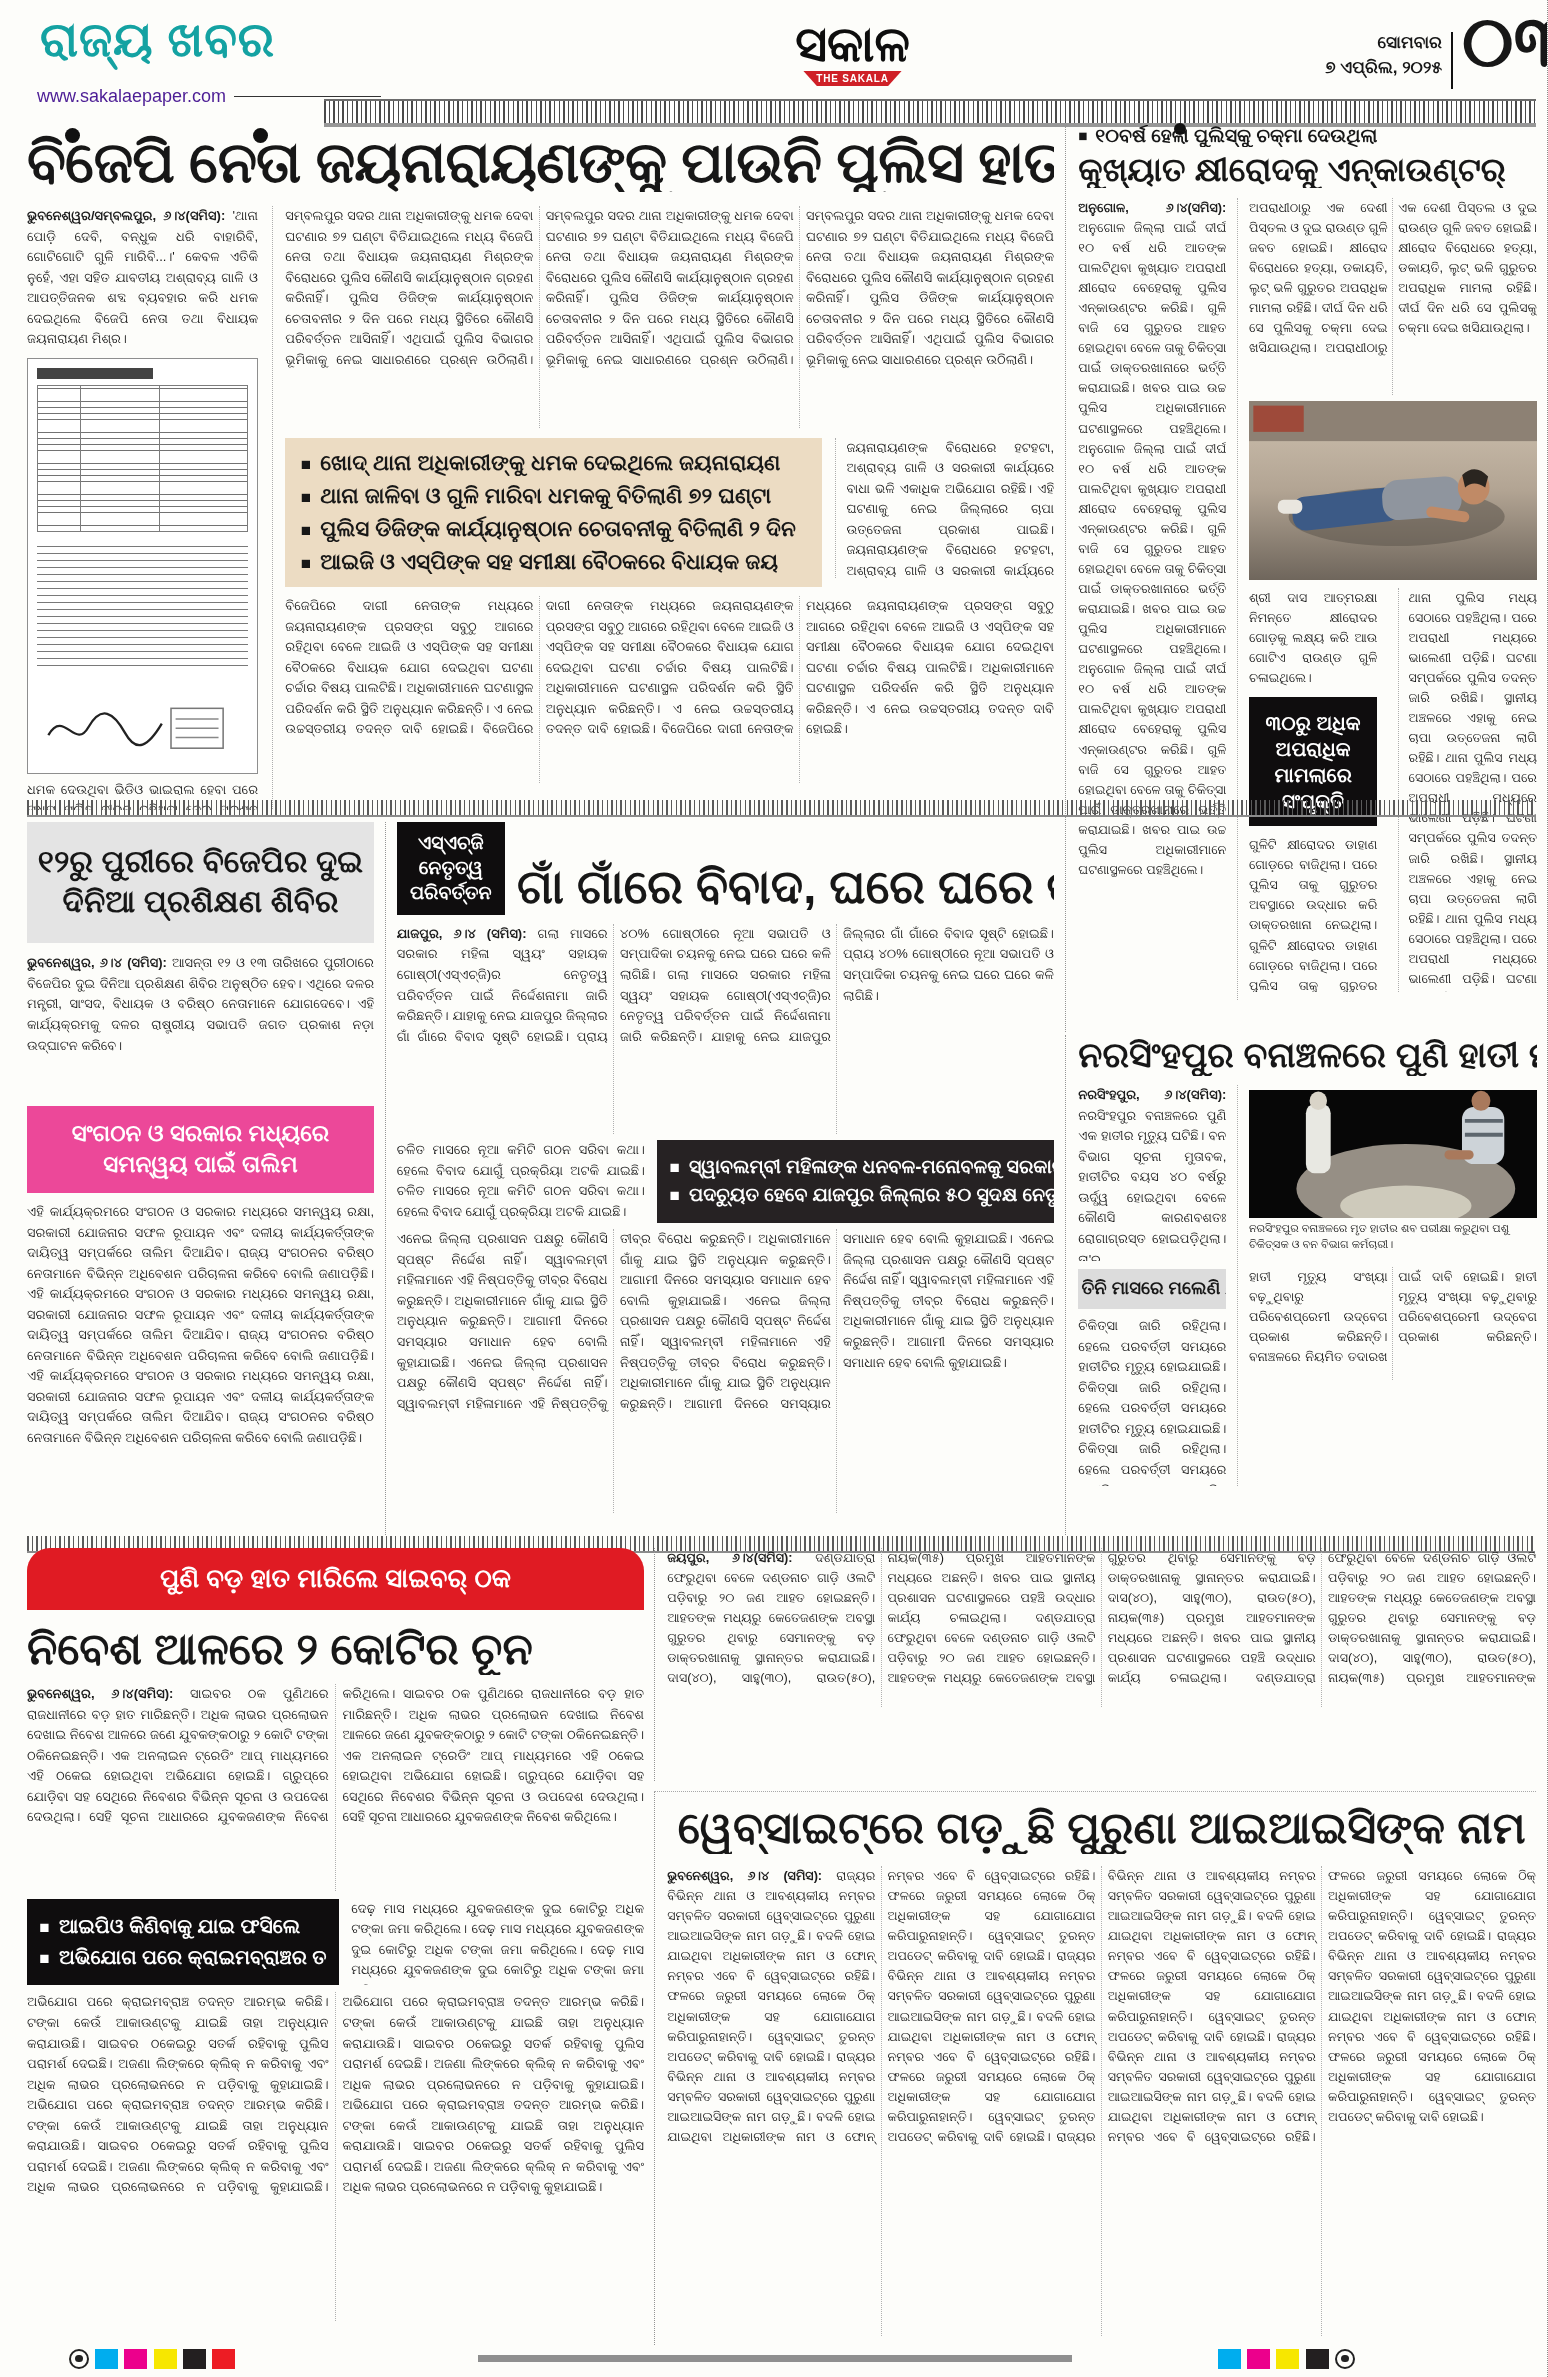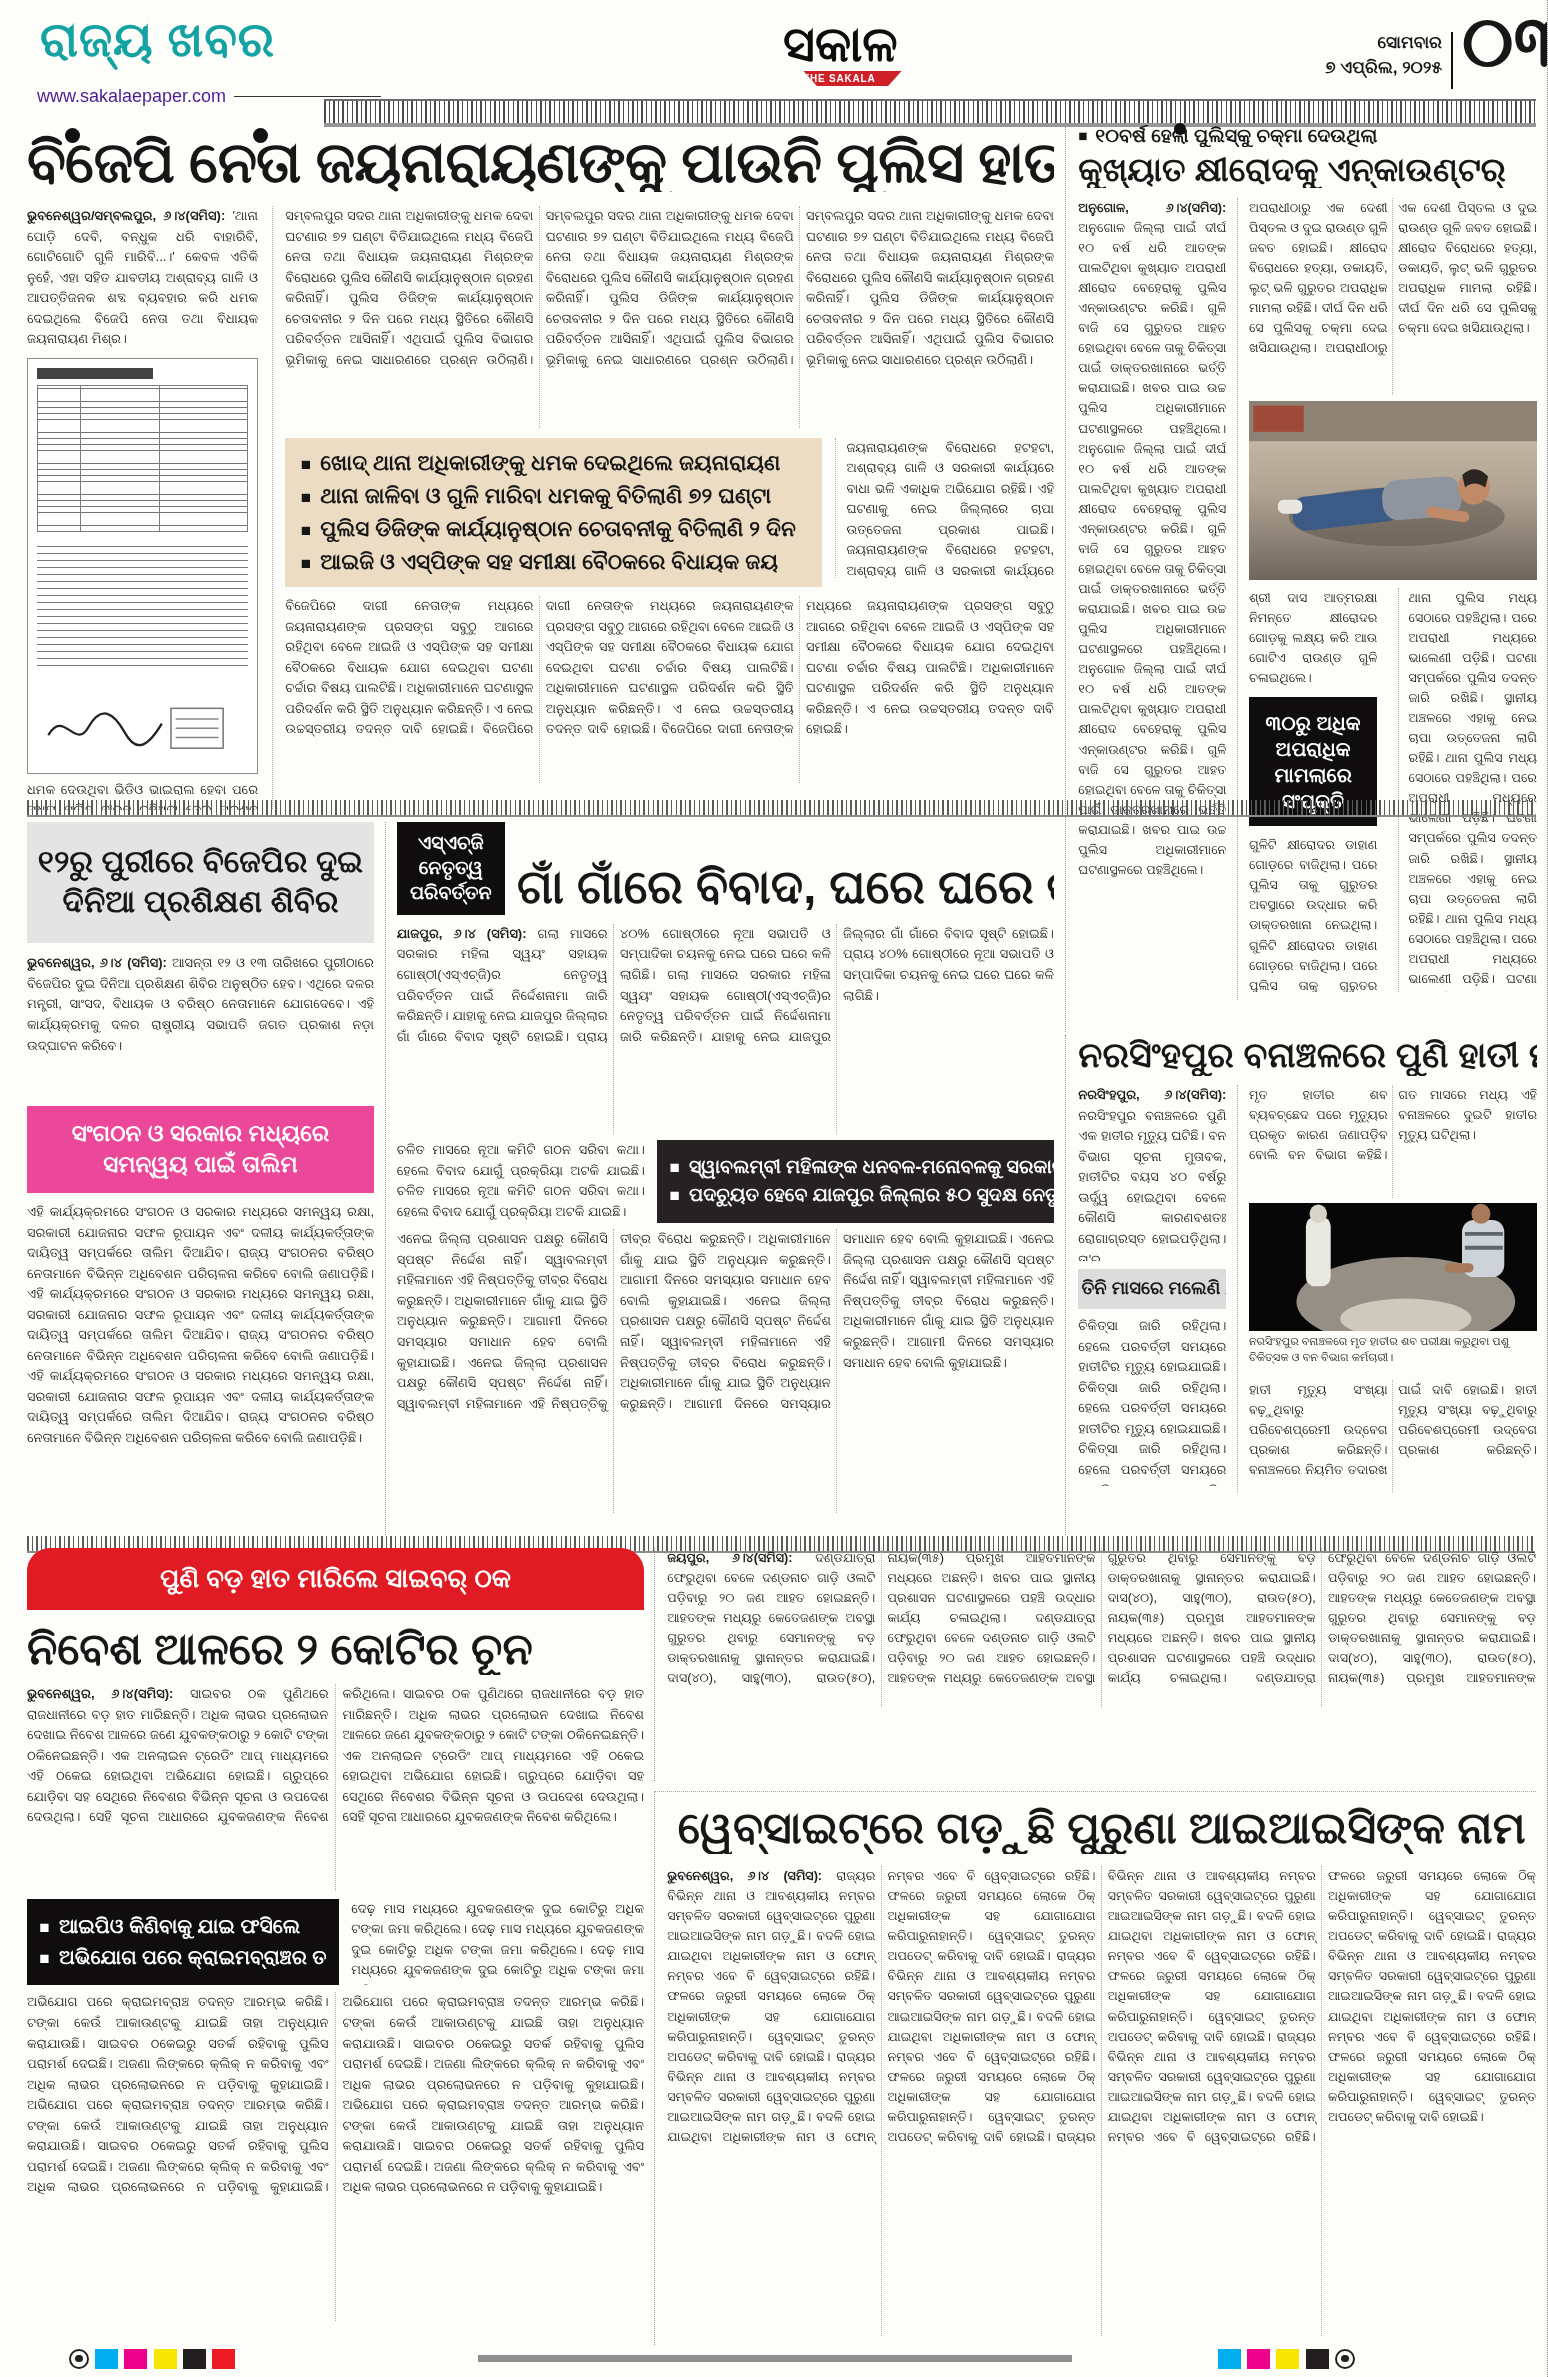--- a/index.html
+++ b/index.html
@@ -12,21 +12,21 @@
   }
   .txt { font-size:13px; line-height:1.58; text-align:justify; color:#1b1b1b; overflow:hidden; }
   .dl { font-weight:700; }
   .vr { border-left:0.8px dotted #adadad; }
 
   
   .sec-title { position:absolute; left:40px; top:12.3px; font-size:48px; font-weight:800; color:#14a2a2; letter-spacing:0.8px; }
   .site-row { position:absolute; left:37px; top:86px; display:flex; align-items:center; gap:7.7px; }
   .site-url { font-size:18px; color:#4c1d95; }
   .site-line { width:147px; border-top:1.5px solid #333; }
-  .logo-wrap { position:absolute; left:783px; top:20px; width:139px; }
+  .logo-wrap { position:absolute; left:783px; top:20px; width:139px; text-align:center; }
   .logo-main { font-size:49px; font-weight:800; color:#0d0d0d; line-height:1; }
   .logo-band { margin:1.5px auto 0; width:99px; background:#cf2027; color:#fff; font-size:10px; font-weight:700;
                letter-spacing:0.8px; padding:2.3px 0; clip-path:polygon(0 0,100% 0,86% 100%,14% 100%); }
   .date-block { position:absolute; left:1249px; top:31px; width:193px; text-align:right; font-size:17px; font-weight:700; line-height:1.45; }
   .head-vline { position:absolute; left:1451px; top:32px; width:2.3px; height:57px; background:#111; }
   .page-no { position:absolute; left:1462px; top:6.2px; font-size:71px; font-weight:800; line-height:1; }
   .top-hatch { position:absolute; left:324px; top:99px; width:1212px; height:28px;
                border-top:2.3px solid #6b6b6b; border-bottom:4.6px solid #979797;
                background:repeating-linear-gradient(90deg,#4a4a4a 0 1.5px,#ffffff 1.5px 4.6px); }
   .regdot { position:absolute; border-radius:50%; background:#111; }
@@ -292,21 +292,20 @@
 
   <div class="story-ele">
     <div class="ele-hl">ନରସିଂହପୁର ବନାଞ୍ଚଳରେ ପୁଣି ହାତୀ ମୃତ୍ୟୁ</div>
     <div class="ele-main">
       <div class="ele-colA">
         <div class="seg1 txt"><span class="dl">ନରସିଂହପୁର, ୬।୪(ସମିସ):</span> <span>ନରସିଂହପୁର ବନାଞ୍ଚଳରେ ପୁଣି ଏକ ହାତୀର ମୃତ୍ୟୁ ଘଟିଛି। ବନ ବିଭାଗ ସୂଚନା ମୁତାବକ, ହାତୀଟିର ବୟସ ୪୦ ବର୍ଷରୁ ଊର୍ଦ୍ଧ୍ୱ ହୋଇଥିବା ବେଳେ କୌଣସି କାରଣବଶତଃ ରୋଗାଗ୍ରସ୍ତ ହୋଇପଡ଼ିଥିଲା। ତା'ର </span></div>
         <div class="ele-gray">ତିନି ମାସରେ ମଲେଣି ୬ ହାତୀ</div>
         <div class="seg2 txt">ଚିକିତ୍ସା ଜାରି ରହିଥିଲା। ହେଲେ ପରବର୍ତ୍ତୀ ସମୟରେ ହାତୀଟିର ମୃତ୍ୟୁ ହୋଇଯାଇଛି।  ଚିକିତ୍ସା ଜାରି ରହିଥିଲା। ହେଲେ ପରବର୍ତ୍ତୀ ସମୟରେ ହାତୀଟିର ମୃତ୍ୟୁ ହୋଇଯାଇଛି।  ଚିକିତ୍ସା ଜାରି ରହିଥିଲା। ହେଲେ ପରବର୍ତ୍ତୀ ସମୟରେ ହାତୀଟିର ମୃତ୍ୟୁ ହୋଇଯାଇଛି। </div>
       </div>
       <div class="ele-right vr" style="padding-left:10.8px;">
-        <div class="ele-r1 txt">ମୃତ ହାତୀର ଶବ ବ୍ୟବଚ୍ଛେଦ ପରେ ମୃତ୍ୟୁର ପ୍ରକୃତ କାରଣ ଜଣାପଡ଼ିବ ବୋଲି ବନ ବିଭାଗ କହିଛି। ଗତ ମାସରେ ମଧ୍ୟ ଏହି ବନାଞ୍ଚଳରେ ଦୁଇଟି ହାତୀର ମୃତ୍ୟୁ ଘଟିଥିଲା। </div>
         <svg class="ele-photo" viewBox="0 0 395 166" preserveAspectRatio="none">
           <rect width="395" height="166" fill="#070707"></rect>
           <ellipse cx="215" cy="128" rx="150" ry="58" fill="#968f85"></ellipse>
           <ellipse cx="215" cy="150" rx="90" ry="26" fill="#fdfbe8" opacity="0.55"></ellipse>
           <rect x="78" y="18" width="34" height="90" rx="12" fill="#e8e8e2"></rect>
           <circle cx="95" cy="14" r="12" fill="#d9d4c8"></circle>
           <rect x="292" y="22" width="58" height="74" rx="16" fill="#cdd3d8"></rect>
           <line x1="296" y1="40" x2="348" y2="40" stroke="#5d666e" stroke-width="5"></line>
           <line x1="296" y1="58" x2="348" y2="58" stroke="#5d666e" stroke-width="5"></line>
           <circle cx="318" cy="14" r="13" fill="#a9795c"></circle>

